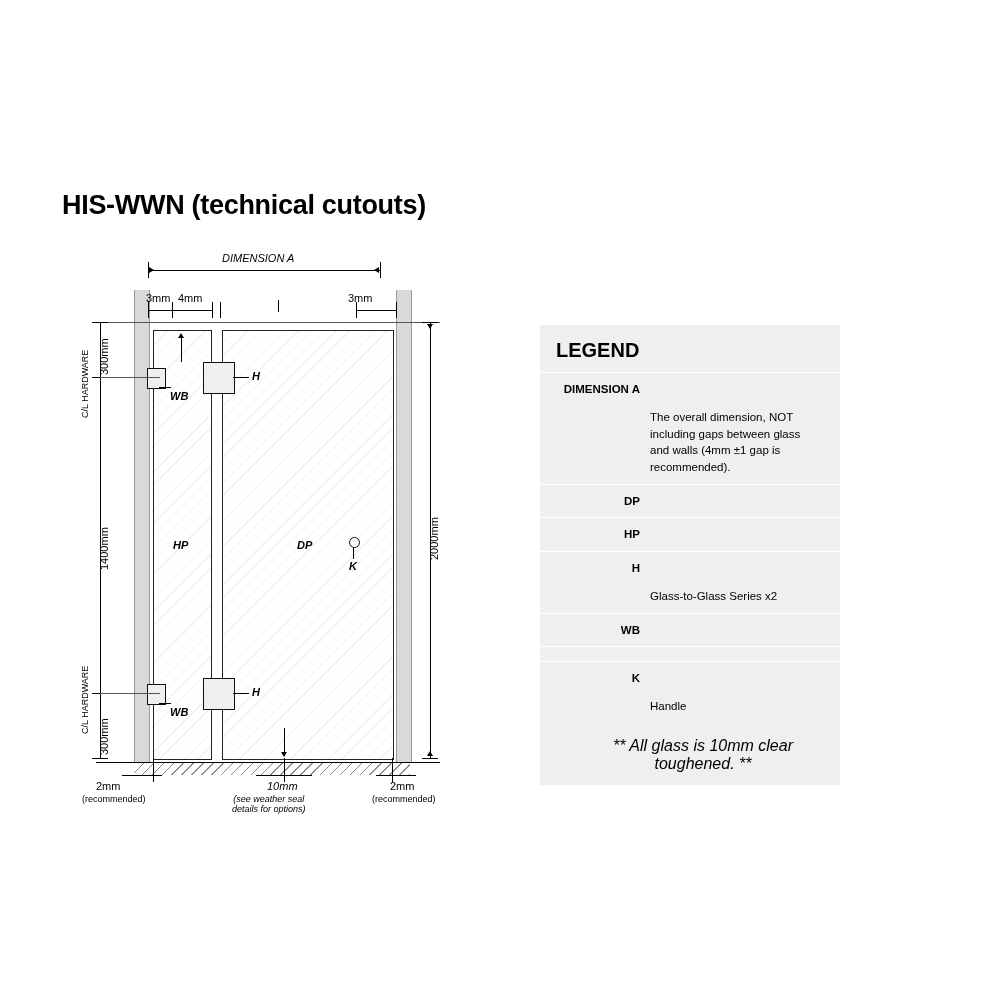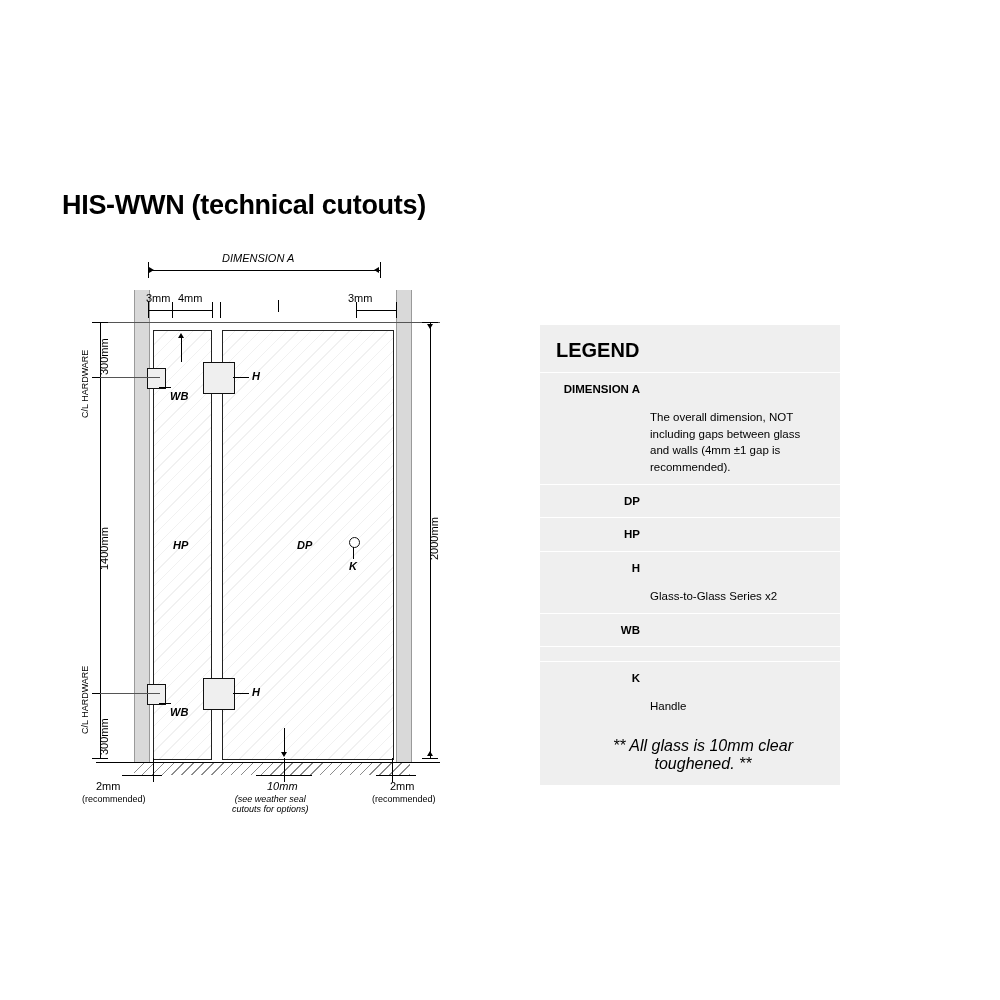--- a/index.html
+++ b/index.html
@@ -268,21 +268,21 @@
 
   <div class="vline" style="left:93px; top:518px; height:24px;"></div>
   <div class="hline" style="left:62px; top:535px; width:40px;"></div>
   <div class="lbl" style="left:36px; top:540px;">2mm</div>
   <div class="lbl" style="left:22px; top:554px; font-size:9px;">(recommended)</div>
 
   <div class="vline" style="left:224px; top:518px; height:24px;"></div>
   <div class="hline" style="left:196px; top:535px; width:56px;"></div>
   <div class="lbl lbl-i" style="left:207px; top:540px;">10mm</div>
   <div class="lbl lbl-i" style="left:172px; top:554px; font-size:9px; white-space:pre-line; text-align:center;">(see weather seal
-cutouts for options)</div>
+details for options)</div>
 
   <div class="vline" style="left:332px; top:518px; height:24px;"></div>
   <div class="hline" style="left:316px; top:535px; width:40px;"></div>
   <div class="lbl" style="left:330px; top:540px;">2mm</div>
   <div class="lbl" style="left:312px; top:554px; font-size:9px;">(recommended)</div>
 </div>
 
 <div id="legend">
   <div class="legend-title">LEGEND</div>
 

